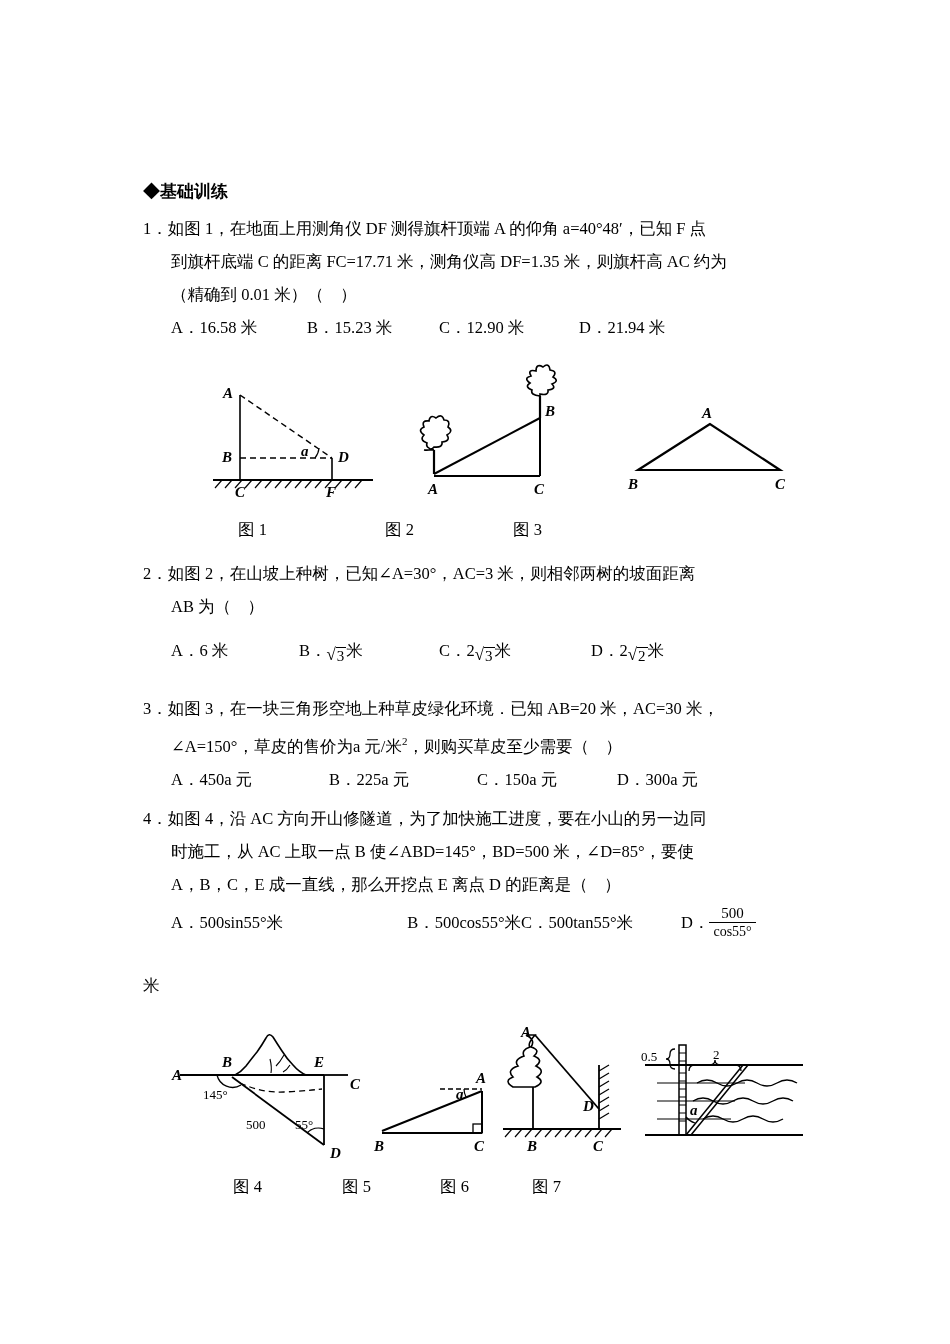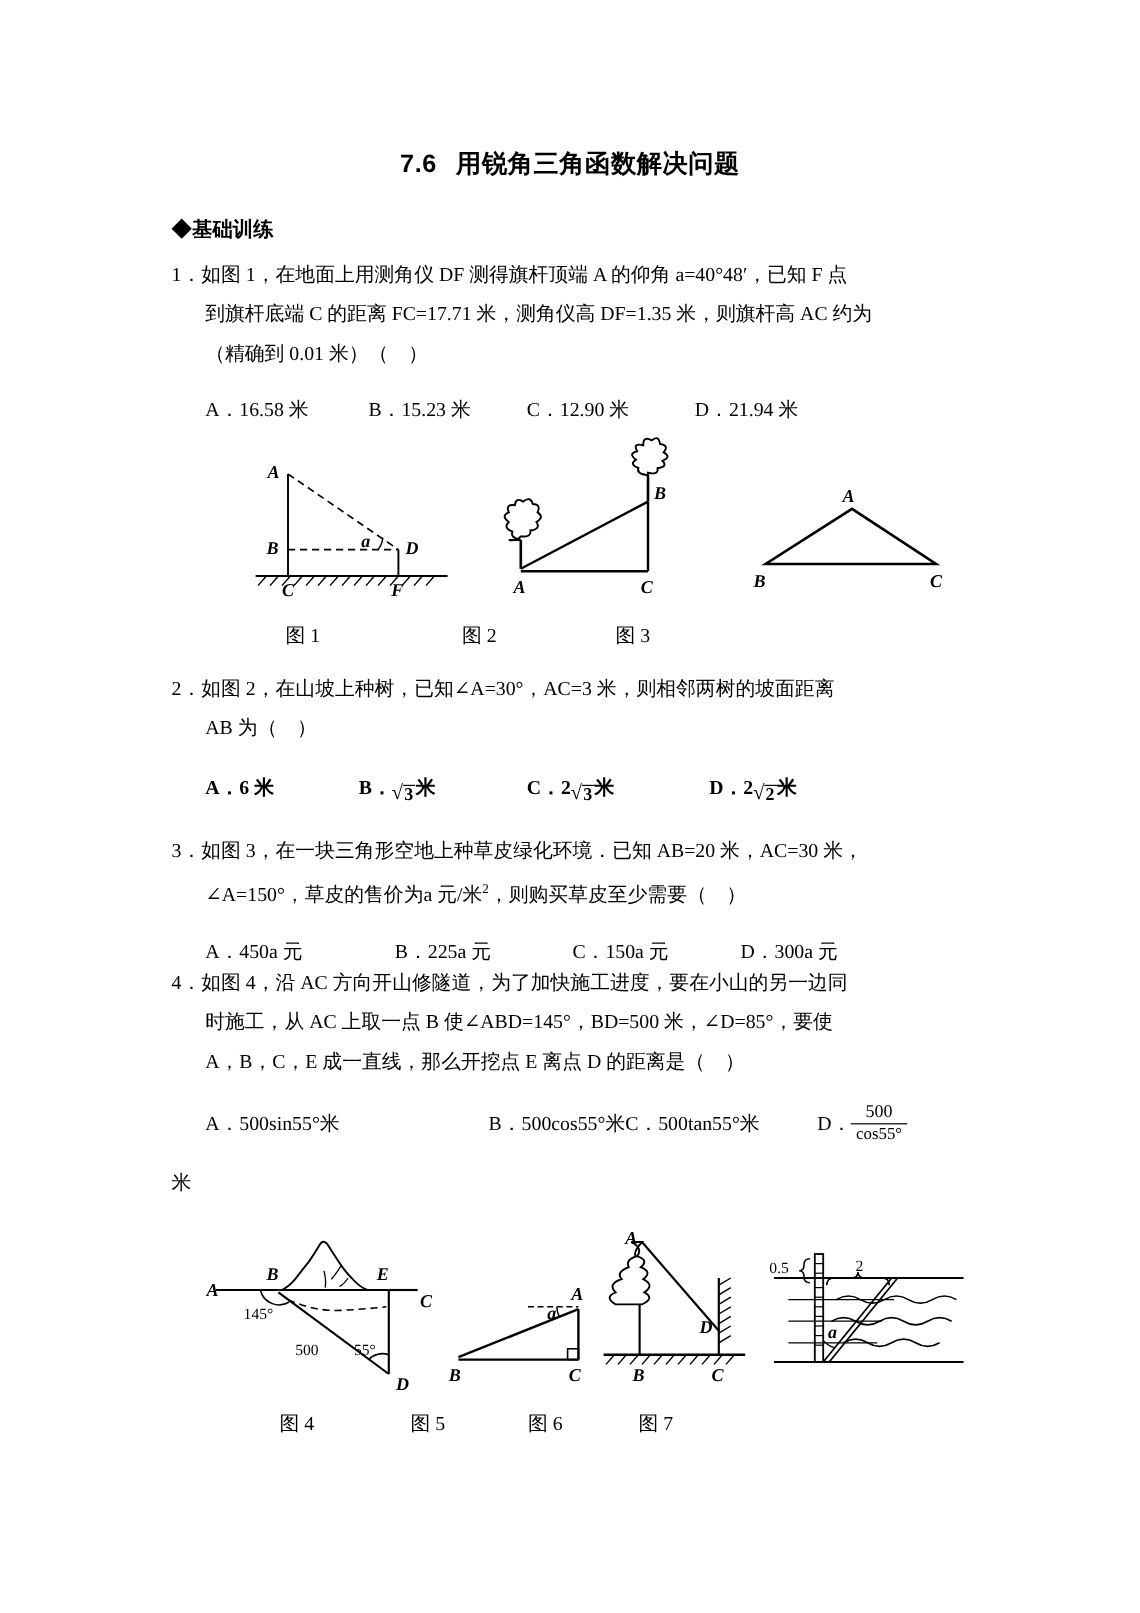--- a/index.html
+++ b/index.html
@@ -49,21 +49,21 @@
     width: 690px;
     font-size: 16.5px;
     line-height: 33px;
   }
   .qline { white-space: nowrap; }
   .qline.indent { padding-left: 28px; }
   .opts {
     padding-left: 28px;
     white-space: nowrap;
   }
-  .opt { display: inline-block; margin-top: 14px; }
+  .opt { display: inline-block; }
 
   .sqrt {
     display: inline-block;
     position: relative;
     font-size: 15px;
     vertical-align: -4px;
   }
   .sqrt .radic { font-size: 17px; }
   .sqrt .rad-body {
     border-top: 1px solid #000;
@@ -120,23 +120,20 @@
     font-family: "Liberation Serif", "DejaVu Serif", serif;
     font-size: 13px;
   }
   .tail { position: absolute; left: 143px; top: 975px; font-size: 16.5px; }
 </style>
 </head>
 <body>
 
 <div class="page">
 
-  <div class="doc-title">
-    <span class="num">7.6</span><span>用锐角三角函数解决问题</span>
-  </div>
 
   <div class="section-head">◆基础训练</div>
 
   <div class="qblock" style="top:212px;">
     <div class="qline">1．如图 1，在地面上用测角仪 DF 测得旗杆顶端 A 的仰角 a=40°48′，已知 F 点</div>
     <div class="qline indent">到旗杆底端 C 的距离 FC=17.71 米，测角仪高 DF=1.35 米，则旗杆高 AC 约为</div>
     <div class="qline indent">（精确到 0.01 米）（　）</div>
     <div class="opts">
       <span class="opt" style="width:136px;">A．16.58 米</span><span class="opt" style="width:132px;">B．15.23 米</span><span class="opt" style="width:140px;">C．12.90 米</span><span class="opt">D．21.94 米</span>
     </div>
@@ -217,21 +214,21 @@
 
   <div class="caption-row" style="top:519px;">
     <span class="caption" style="left:238px;">图 1</span>
     <span class="caption" style="left:385px;">图 2</span>
     <span class="caption" style="left:513px;">图 3</span>
   </div>
 
   <div class="qblock" style="top:557px;">
     <div class="qline">2．如图 2，在山坡上种树，已知∠A=30°，AC=3 米，则相邻两树的坡面距离</div>
     <div class="qline indent">AB 为（　）</div>
-    <div class="opts" style="line-height:40px;font-weight:bold;">
+    <div class="opts" style="line-height:56px;">
       <span class="opt" style="width:128px;"><span>A．</span><span>6 米</span></span><span class="opt" style="width:140px;"><span>B．</span><span class="sqrt"><span class="radic">√</span><span class="rad-body">3</span></span><span>米</span></span><span class="opt" style="width:152px;"><span>C．</span><span>2</span><span class="sqrt"><span class="radic">√</span><span class="rad-body">3</span></span><span>米</span></span><span class="opt"><span>D．</span><span>2</span><span class="sqrt"><span class="radic">√</span><span class="rad-body">2</span></span><span>米</span></span>
     </div>
   </div>
 
   <div class="qblock" style="top:692px;">
     <div class="qline">3．如图 3，在一块三角形空地上种草皮绿化环境．已知 AB=20 米，AC=30 米，</div>
     <div class="qline indent">∠A=150°，草皮的售价为a 元/米<span class="sup">2</span>，则购买草皮至少需要（　）</div>
     <div class="opts">
       <span class="opt" style="width:158px;">A．450a 元</span><span class="opt" style="width:148px;">B．225a 元</span><span class="opt" style="width:140px;">C．150a 元</span><span class="opt">D．300a 元</span>
     </div>

